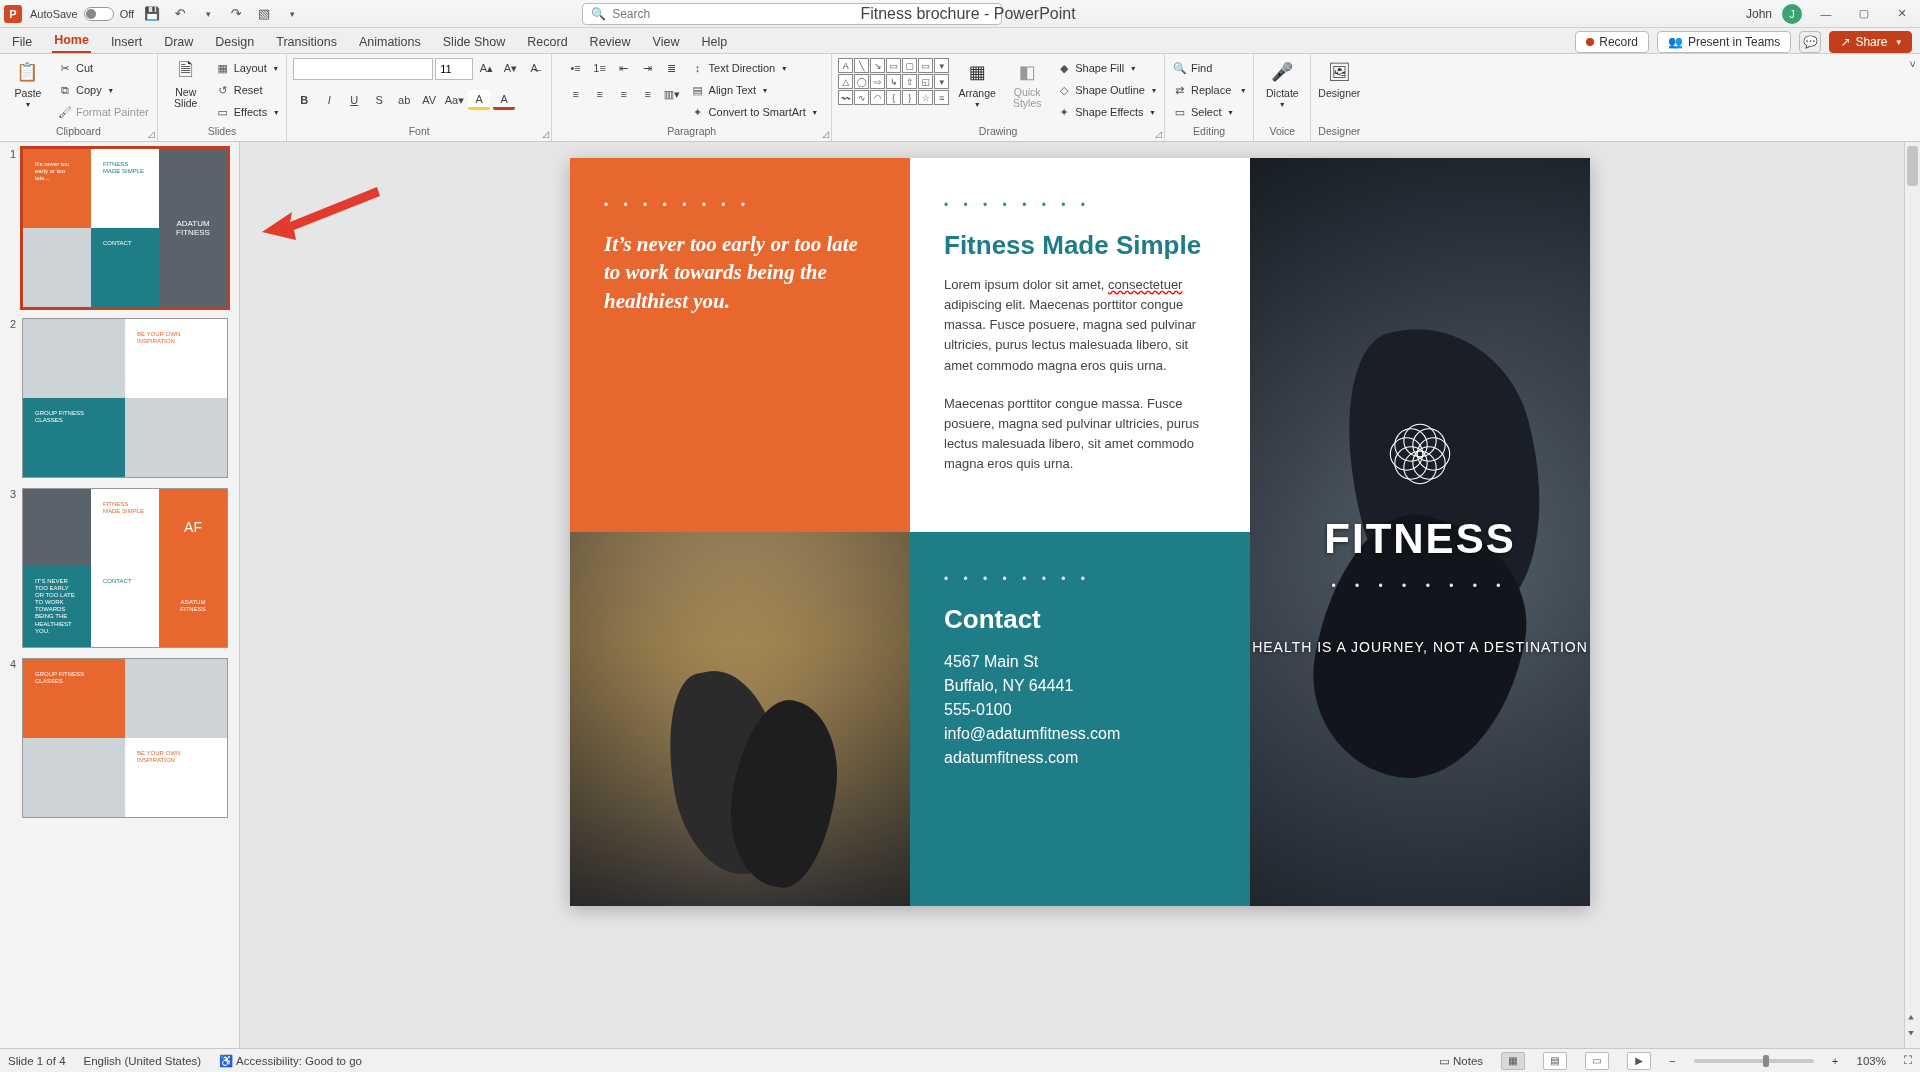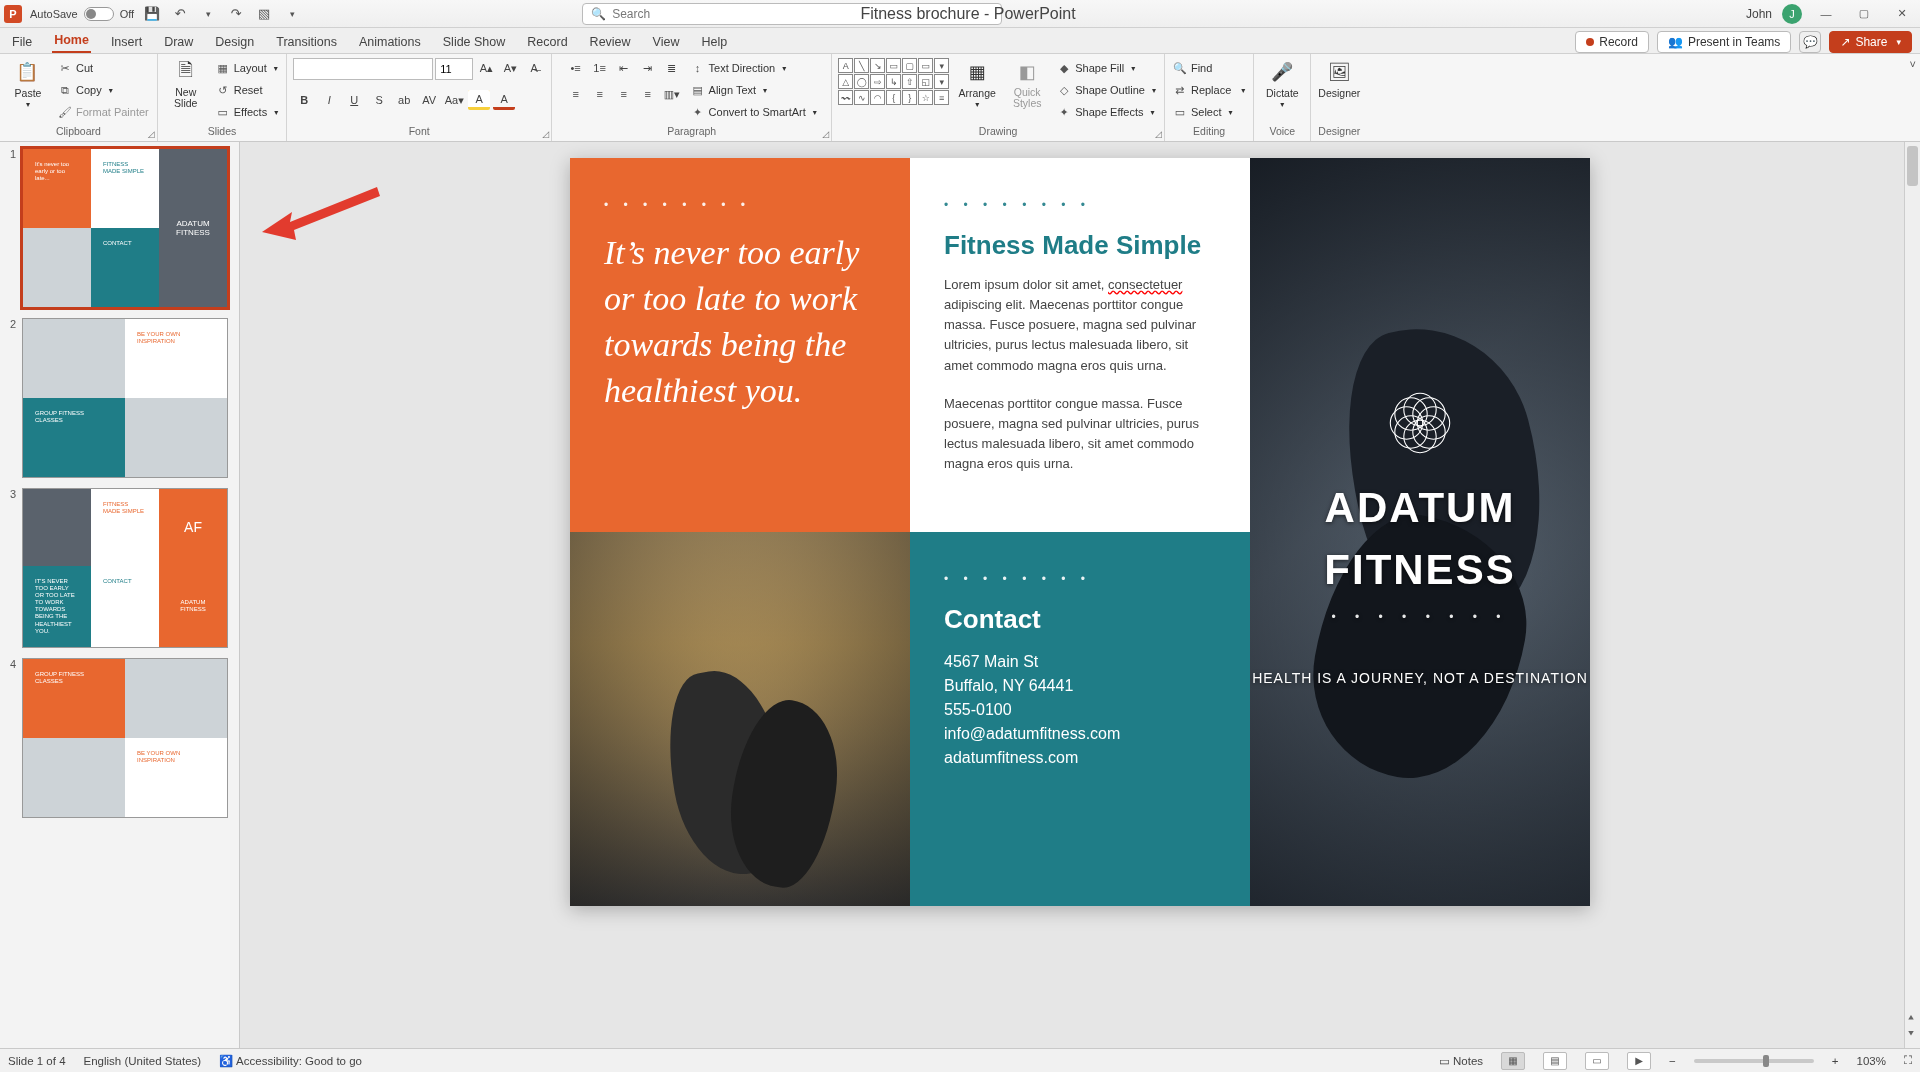--- a/index.html
+++ b/index.html
@@ -73,21 +73,21 @@
 
 .editor { flex:1; position:relative; background:#e6e6e6;}
 .canvas { position:absolute; top:16px; left:50%; transform:translateX(-50%); width:1020px; height:748px; background:#fff; box-shadow:0 4px 18px rgba(0,0,0,.25); display:grid; grid-template-columns:1fr 1fr 1fr; grid-template-rows:1fr 1fr;}
 .cell{position:relative;overflow:hidden;}
 .c-orange{background:#e8672f;color:#fff;padding:40px 34px 20px 34px;}
 .c-white{background:#ffffff;color:#333;padding:40px 34px;}
 .c-teal{background:#1f7d87;color:#fff;padding:40px 34px;}
 .c-photo{background:linear-gradient(135deg,#38414c 0%,#4b5560 40%,#2f3740 100%);}
 .c-run{background:linear-gradient(#f7d08a 0%,#d9b36b 30%,#3a3a3a 100%);}
 .dots{letter-spacing:6px;font-size:12px;margin-bottom:18px;opacity:.9;}
-.orange-head{font-family:Georgia,serif;font-style:italic;font-weight:400;font-size:34px;line-height:1.35;}
+.orange-head{font-family:Georgia,serif;font-style:italic;font-weight:700;font-size:21px;line-height:1.35;}
 .sec-title{color:#1f7d87;font-size:26px;font-weight:700;margin-bottom:14px;}
 .body-p{font-size:13px;line-height:1.55;margin-bottom:18px;color:#444;}
 .underline-err{text-decoration:underline red wavy;}
 .contact-title{font-size:26px;font-weight:700;margin-bottom:18px;}
 .contact-line{font-size:16px;margin-bottom:6px;}
 .cover{position:absolute;inset:0;display:flex;flex-direction:column;align-items:center;justify-content:center;text-align:center;color:#fff;text-shadow:0 1px 4px rgba(0,0,0,.6);}
 .cover .brand{font-size:42px;font-weight:700;letter-spacing:2px;line-height:1.05;margin-top:18px;}
 .cover .tag{font-size:14px;margin-top:28px;letter-spacing:1px;}
 .cover .dots{margin:18px 0;letter-spacing:8px;}
 .logo{width:90px;height:90px;}
@@ -495,21 +495,20 @@
                   <circle cx="50" cy="65" r="18"></circle>
               <circle cx="35" cy="50" r="18"></circle>
                   <circle cx="65" cy="50" r="18"></circle>
               <circle cx="40" cy="40" r="18"></circle>
                   <circle cx="60" cy="60" r="18"></circle>
               <circle cx="60" cy="40" r="18"></circle>
                   <circle cx="40" cy="60" r="18"></circle>
             </g>
               </svg>
           </div>
-          <div class="brand">ADATUM</div>
           <div class="brand">FITNESS</div>
           <div class="dots">• • • • • • • •</div>
           <div class="tag">HEALTH IS A JOURNEY, NOT A DESTINATION</div>
         </div>
       </div>
 
       <div class="cell c-run">
         <div class="run-overlay"></div>
         <div style="position:absolute;left:30%;bottom:8%;width:32%;height:55%;background:#2b2b2b;border-radius:40% 50% 45% 55%/55% 45% 55% 45%;transform:rotate(-10deg)"></div>
         <div style="position:absolute;left:48%;bottom:5%;width:30%;height:50%;background:#1e1e1e;border-radius:45% 55% 40% 55%/55% 45% 55% 45%;transform:rotate(8deg)"></div>

